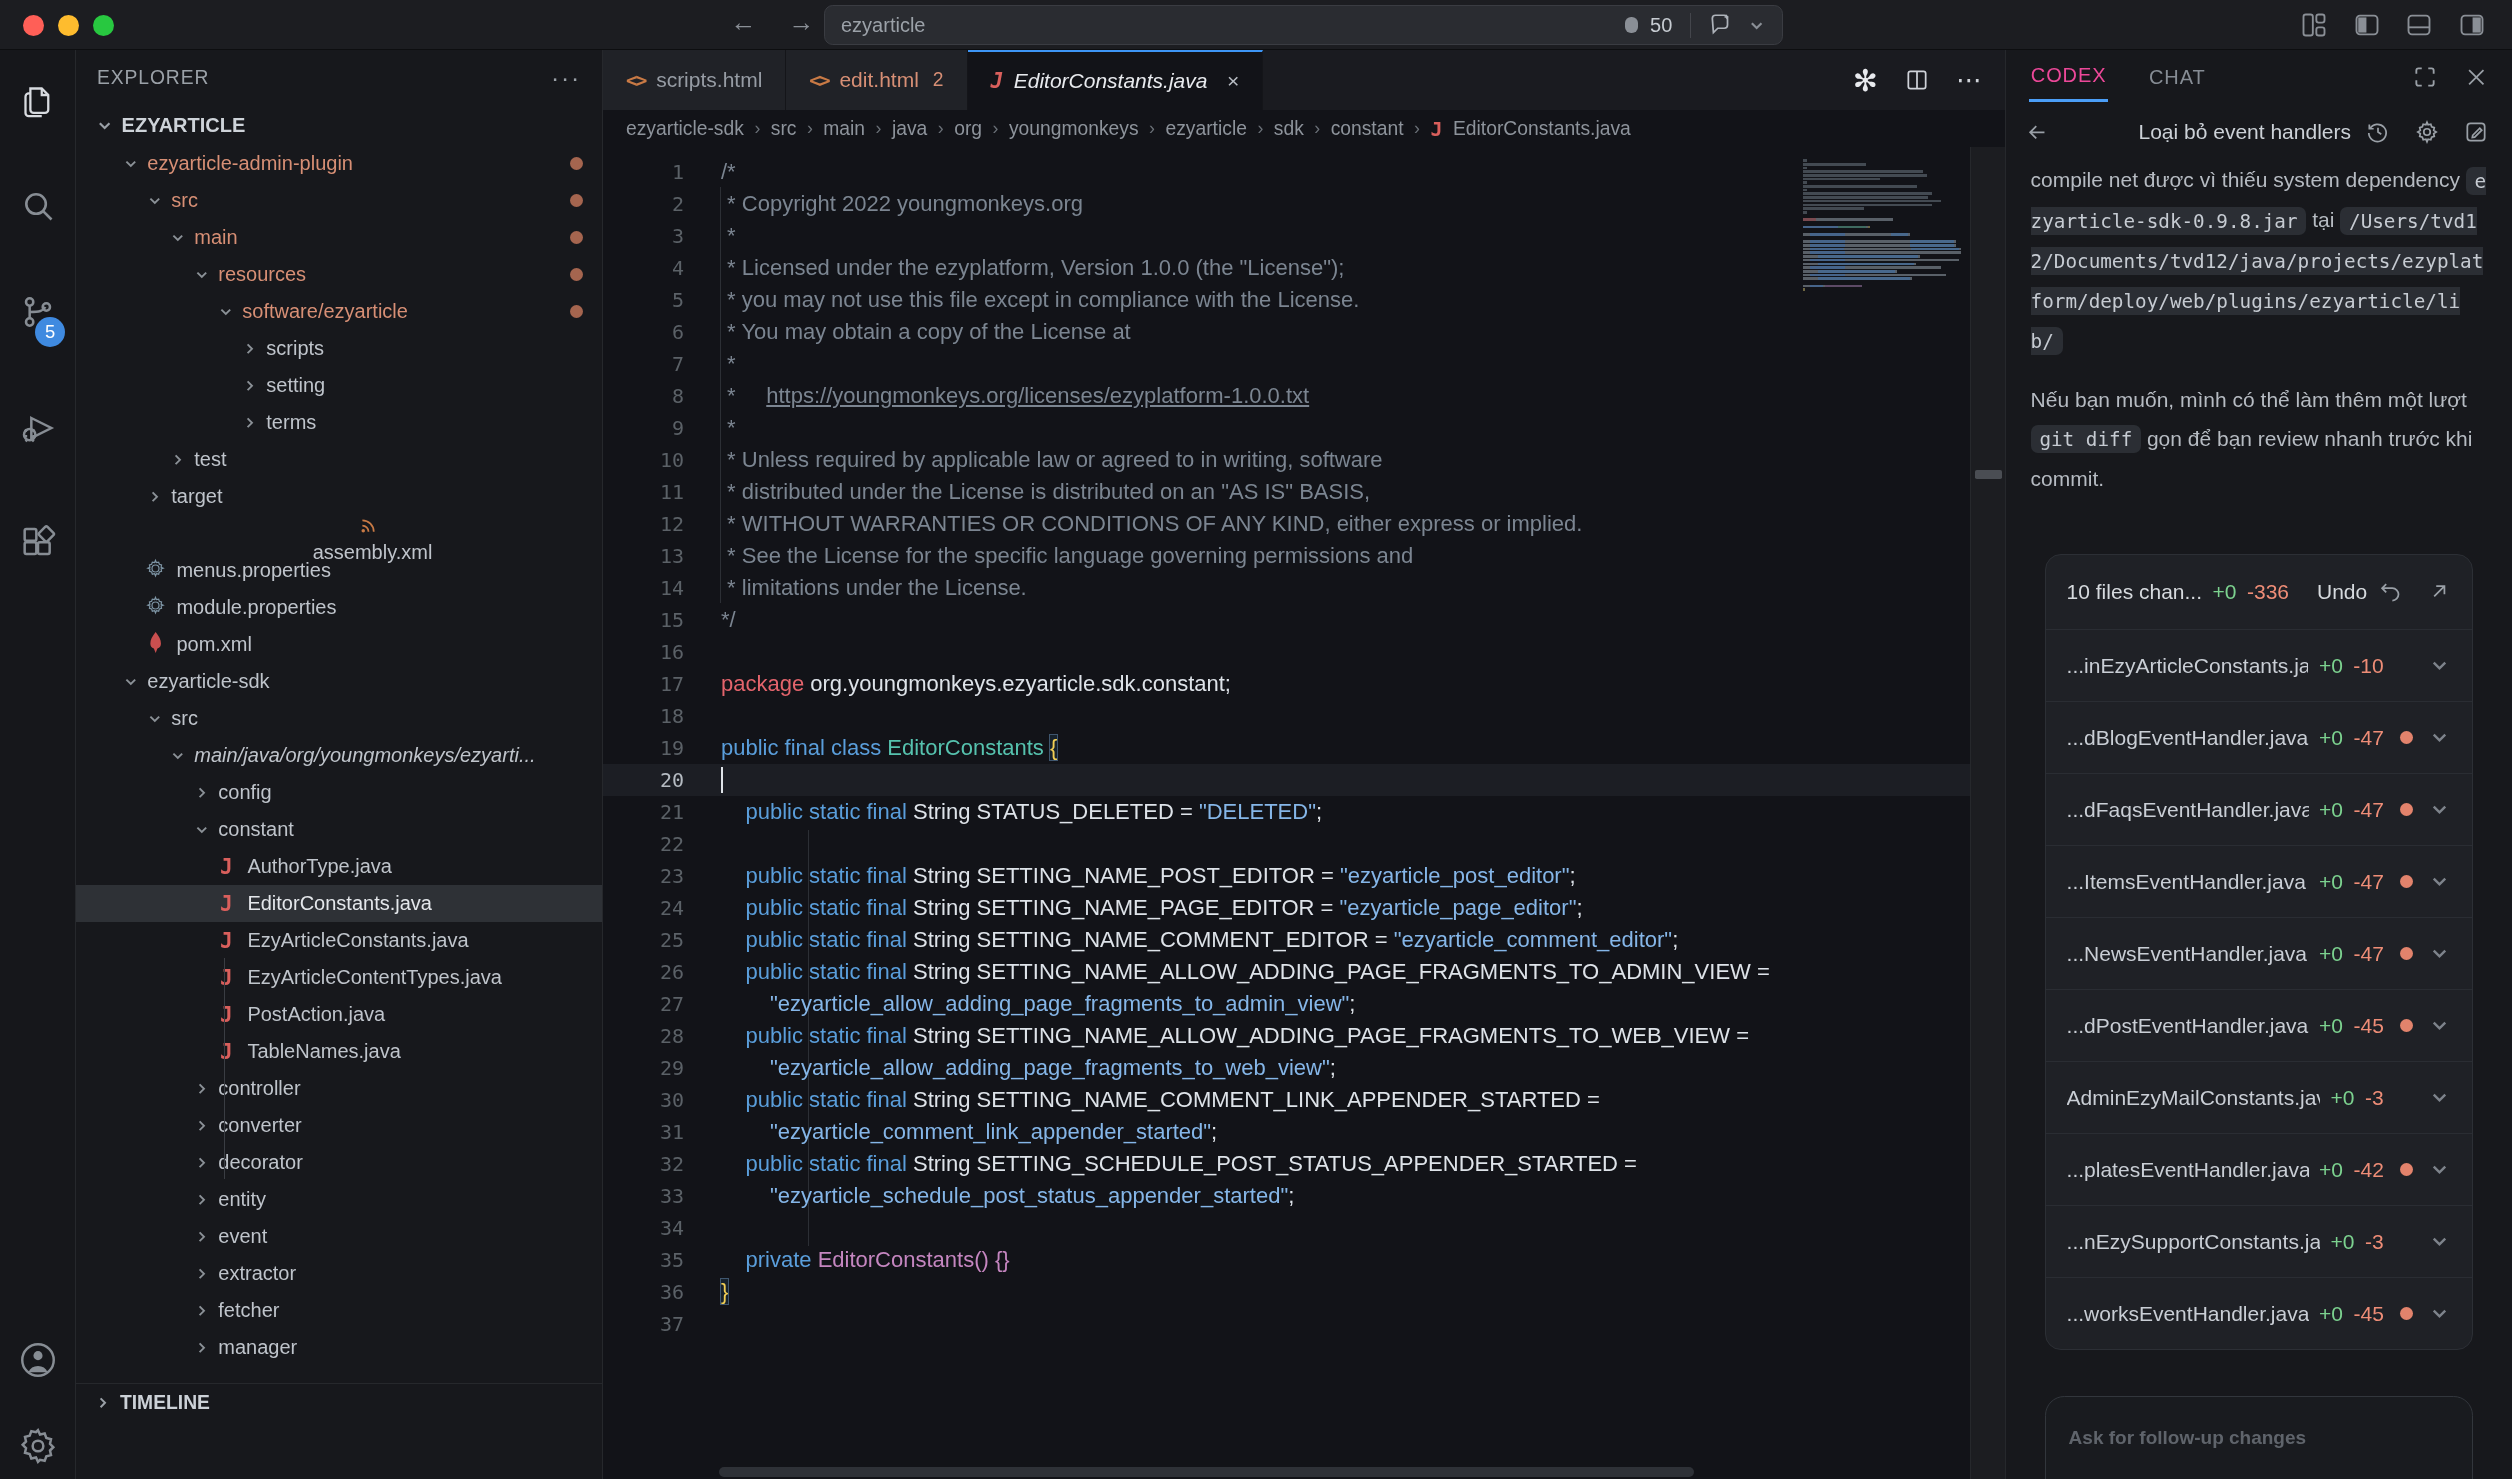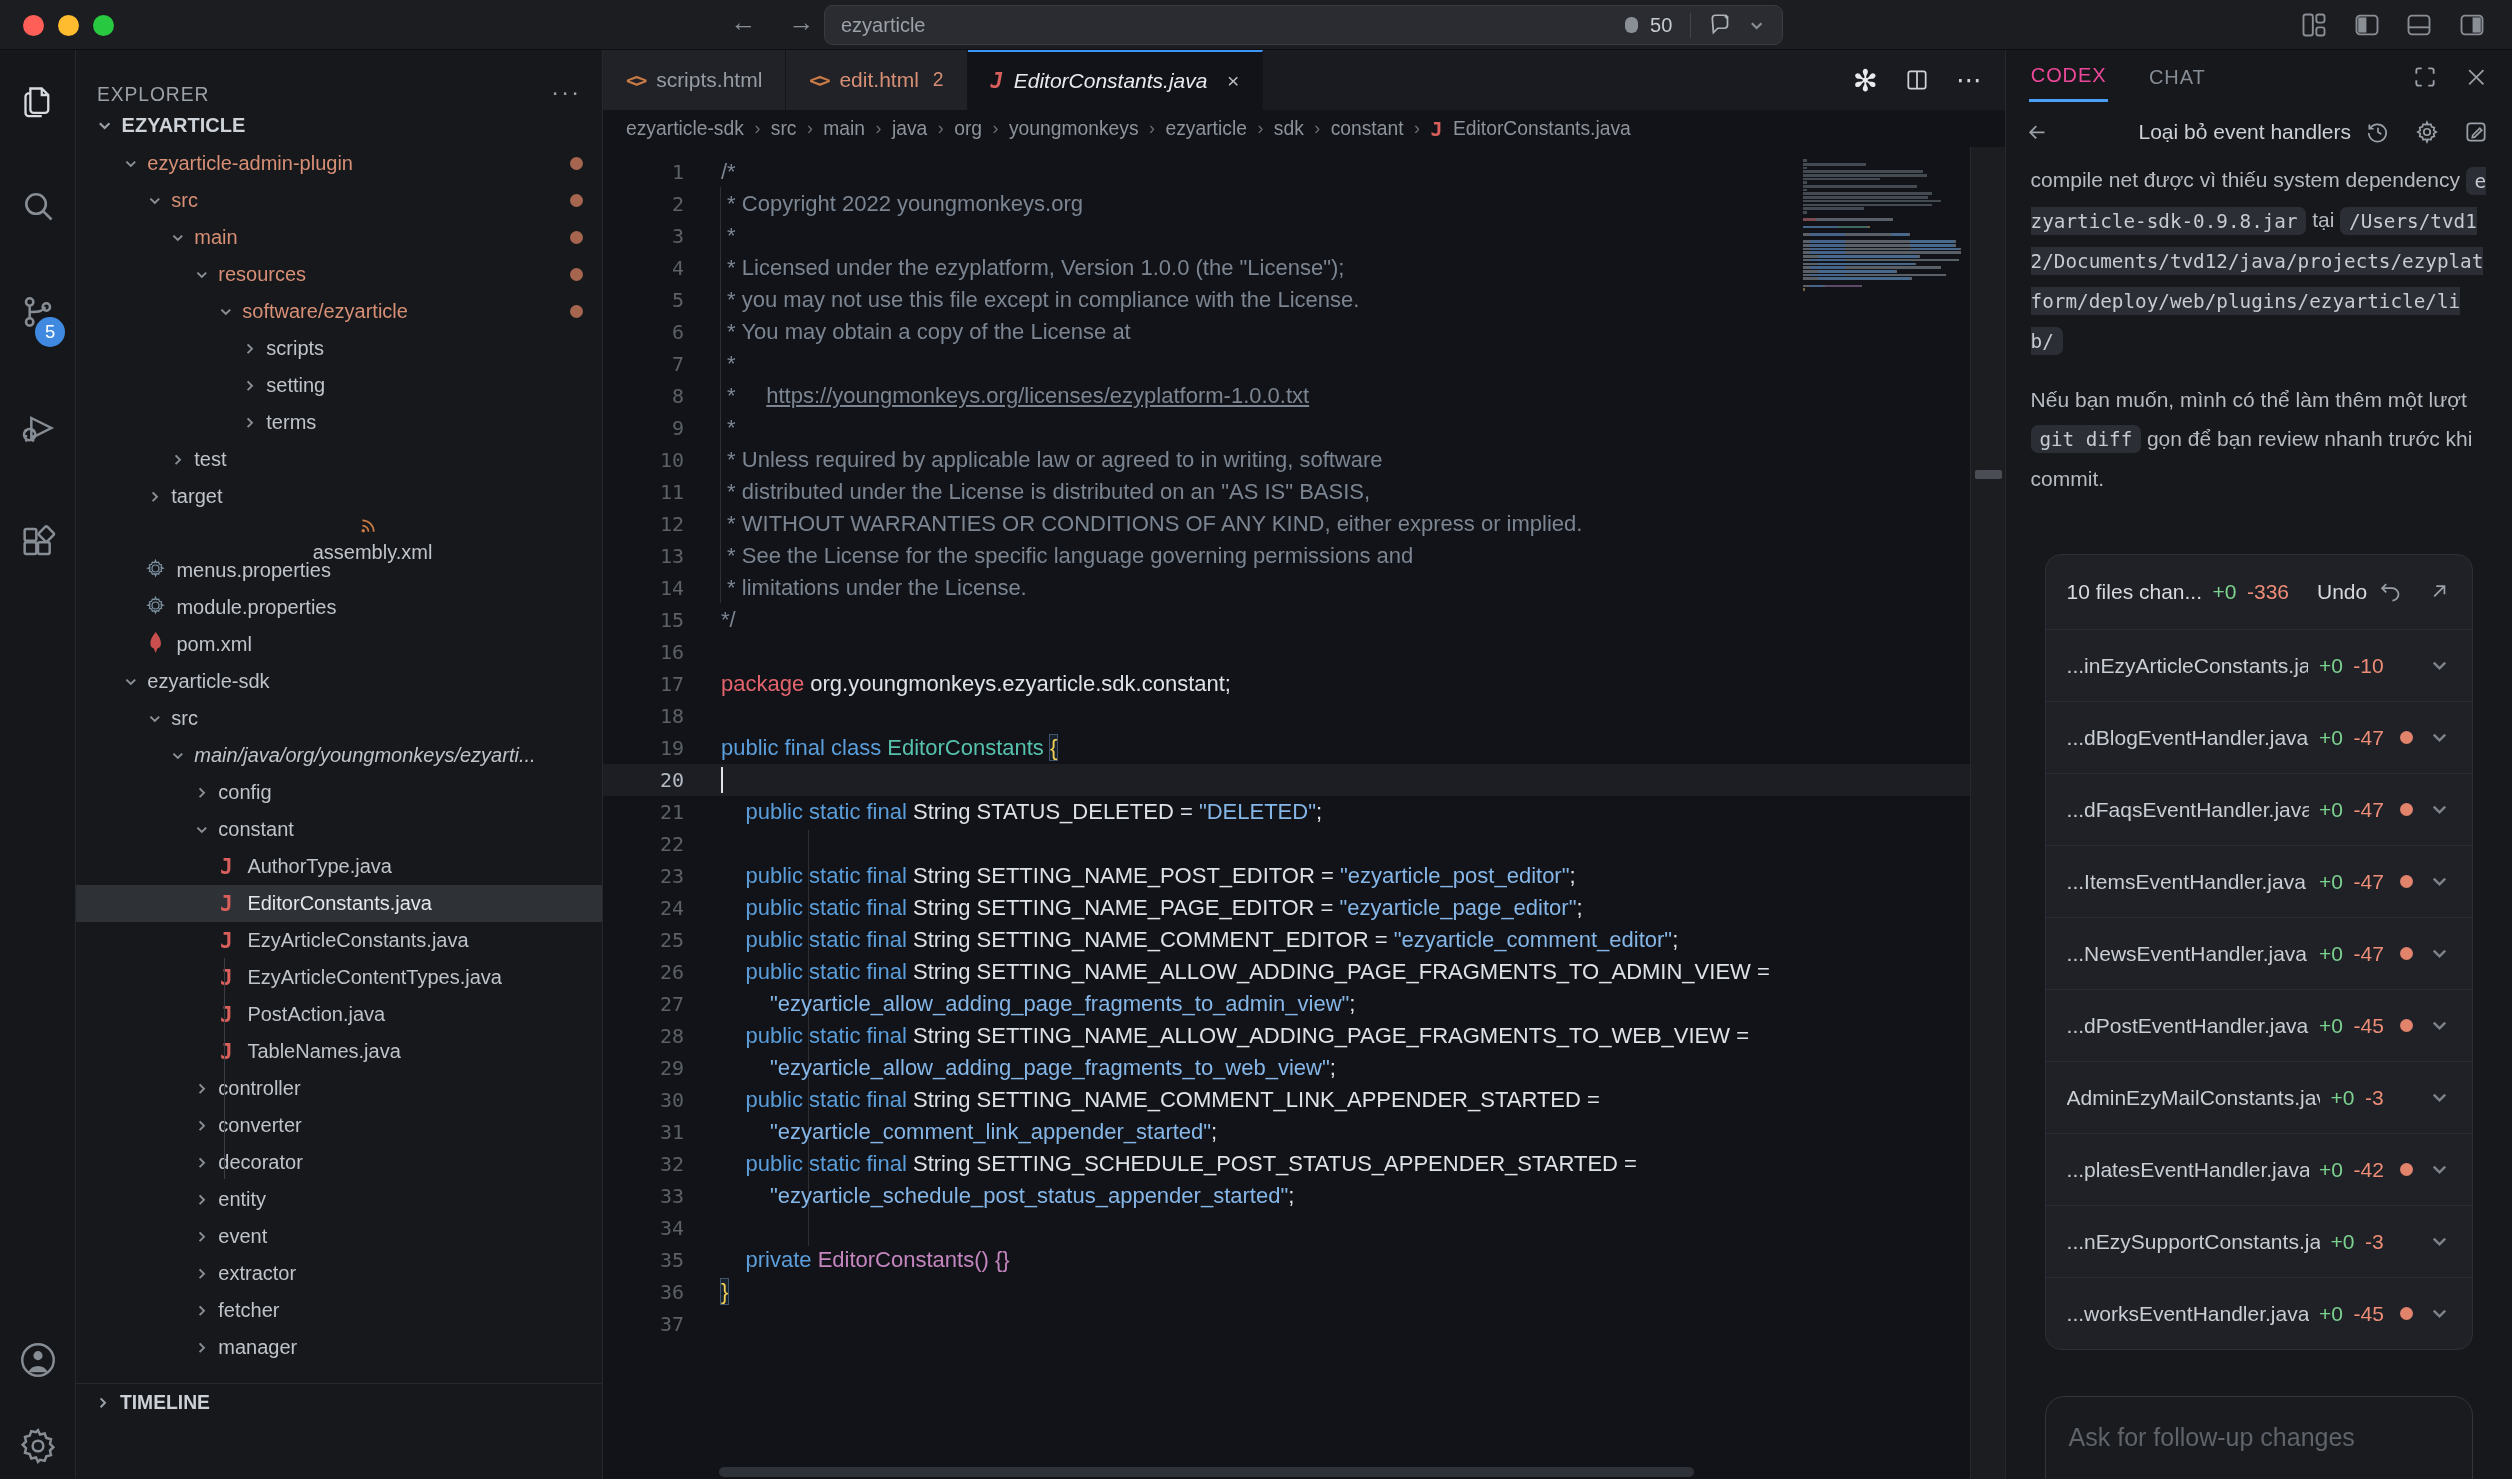--- a/index.html
+++ b/index.html
@@ -21,21 +21,21 @@
 
   
   .main{position:absolute;top:50px;left:0;width:2512px;height:1429px;display:flex;}
   .activitybar{width:76px;background:#16171b;border-right:0.9px solid #26282c;position:relative;flex:none;}
   .abicon{position:absolute;left:0;width:76px;display:flex;justify-content:center;}
   .sidebar{width:527px;background:#17181c;border-right:0.9px solid #26282c;position:relative;flex:none;overflow:hidden;}
   .editor{width:1402px;background:#121318;position:relative;flex:none;overflow:hidden;}
   .rightpanel{width:507px;background:#17181c;border-left:0.9px solid #26282c;position:relative;flex:none;overflow:hidden;}
 
   
-  .sb-header{height:56px;display:flex;align-items:flex-end;padding:0 21px;color:#9ba1a8;font-size:19.3px;letter-spacing:0.9px;}
+  .sb-header{height:56px;display:flex;align-items:center;padding:0 21px;color:#9ba1a8;font-size:19.3px;letter-spacing:0.9px;}
   .sb-header .more{margin-left:auto;color:#9ba1a8;font-size:24.6px;letter-spacing:1.8px;}
   .tree-root-row{height:39px;display:flex;align-items:center;padding-left:19.3px;color:#ced3d9;font-weight:bold;font-size:20px;gap:7px;}
   #tree{position:relative;}
   .trow{height:37px;display:flex;align-items:center;font-size:20px;color:#bfc4cb;position:relative;}
   .trow.sel{background:#2e3136;color:#e4e7eb;}
   .trow .chev{width:23px;height:23px;flex:none;display:inline-flex;align-items:center;justify-content:center;margin-right:5.3px;}
   .trow .ficon{width:24.6px;flex:none;margin-right:8.8px;text-align:center;}
   .trow.mod{color:#d78f75;}
   .gitdot{position:absolute;right:19.3px;width:13px;height:13px;border-radius:50%;background:#a5654f;}
   .jicon{color:#d95f5c;font-weight:bold;font-size:21px;font-family:"DejaVu Sans Mono",monospace;}
@@ -87,21 +87,21 @@
   .chip{font-family:"DejaVu Sans Mono",monospace;font-size:19.3px;background:#2b2e34;color:#c6cbd2;border-radius:7px;padding:2.6px 8.8px;word-break:break-all;}
   .rp-p2{margin-top:19.3px;}
   .changes-card{margin:56px 14px 0 14px;background:#1f2126;border:0.9px solid #2c2f35;border-radius:16px;overflow:hidden;}
   .cc-header{display:flex;align-items:center;padding:17.6px 21px;font-size:21px;color:#d6dade;gap:10.5px;}
   .cc-header .undo{margin-left:auto;display:flex;gap:10.5px;align-items:center;}
   .plus{color:#7cd28f;} .minus{color:#ee8d77;}
   .cc-row{display:flex;align-items:center;padding:16px 21px;border-top:0.9px solid #2a2d33;font-size:21px;color:#c9ced5;gap:10.5px;}
   .cc-row .nm{flex:1;white-space:nowrap;overflow:hidden;}
   .cdot{width:13px;height:13px;border-radius:50%;background:#e2836c;margin-left:5.3px;}
   .composer{margin:46px 14px 0 14px;height:183px;border:0.9px solid #32363c;border-radius:19.3px;position:relative;background:#191b1f;}
-  .composer .ph{position:absolute;left:23px;top:21px;color:#5f646b;font-size:25px;}
+  .composer .ph{position:absolute;left:23px;top:21px;color:#5f646b;font-size:19px;font-weight:bold;}
   .chev-ico{display:inline-flex;}
 </style>
 </head>
 <body>
 
 <div class="window">
 
   <div class="titlebar">
     <div class="traffic">
       <span class="tl" style="background:#ff5f57"></span>

